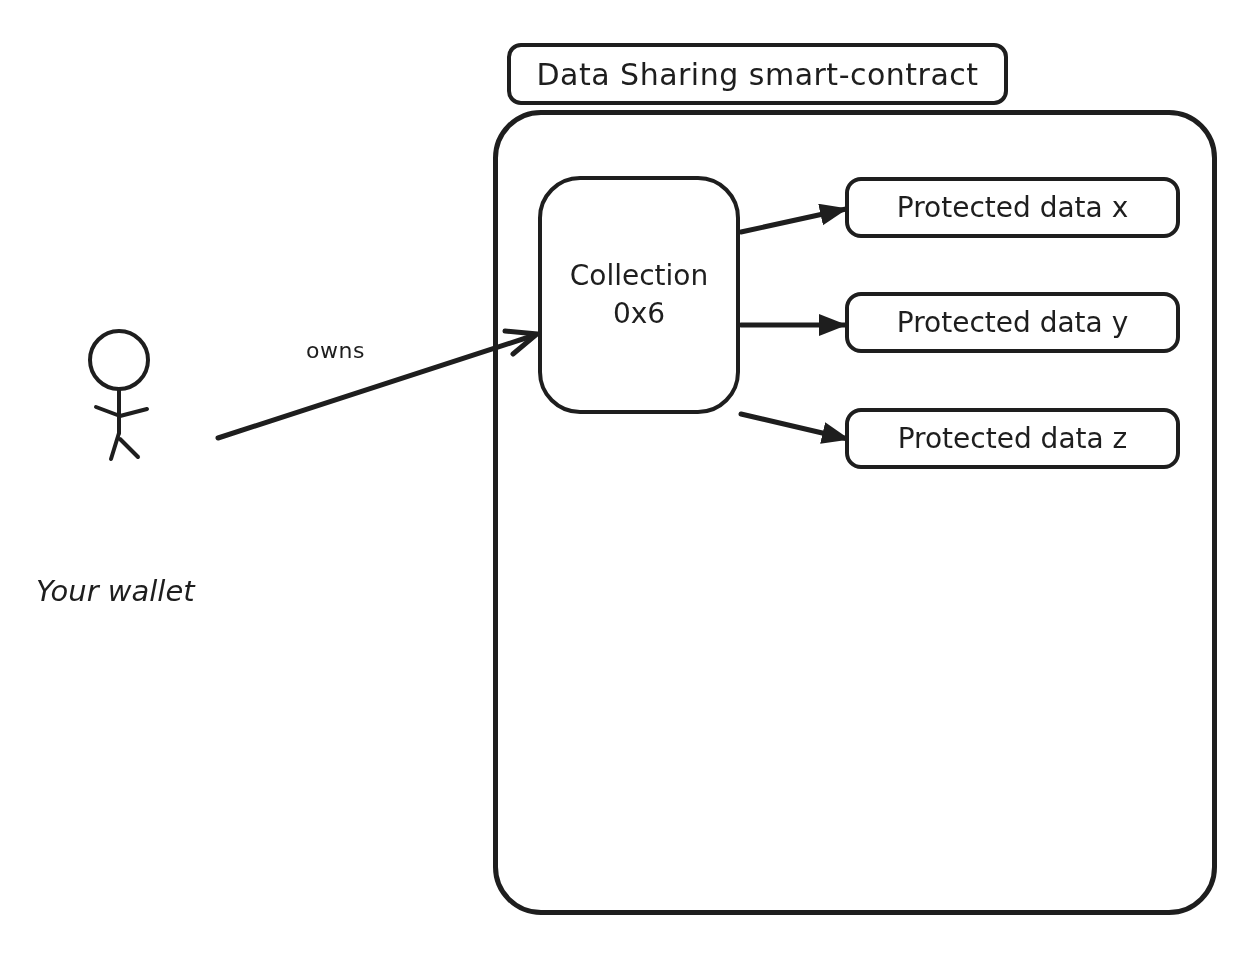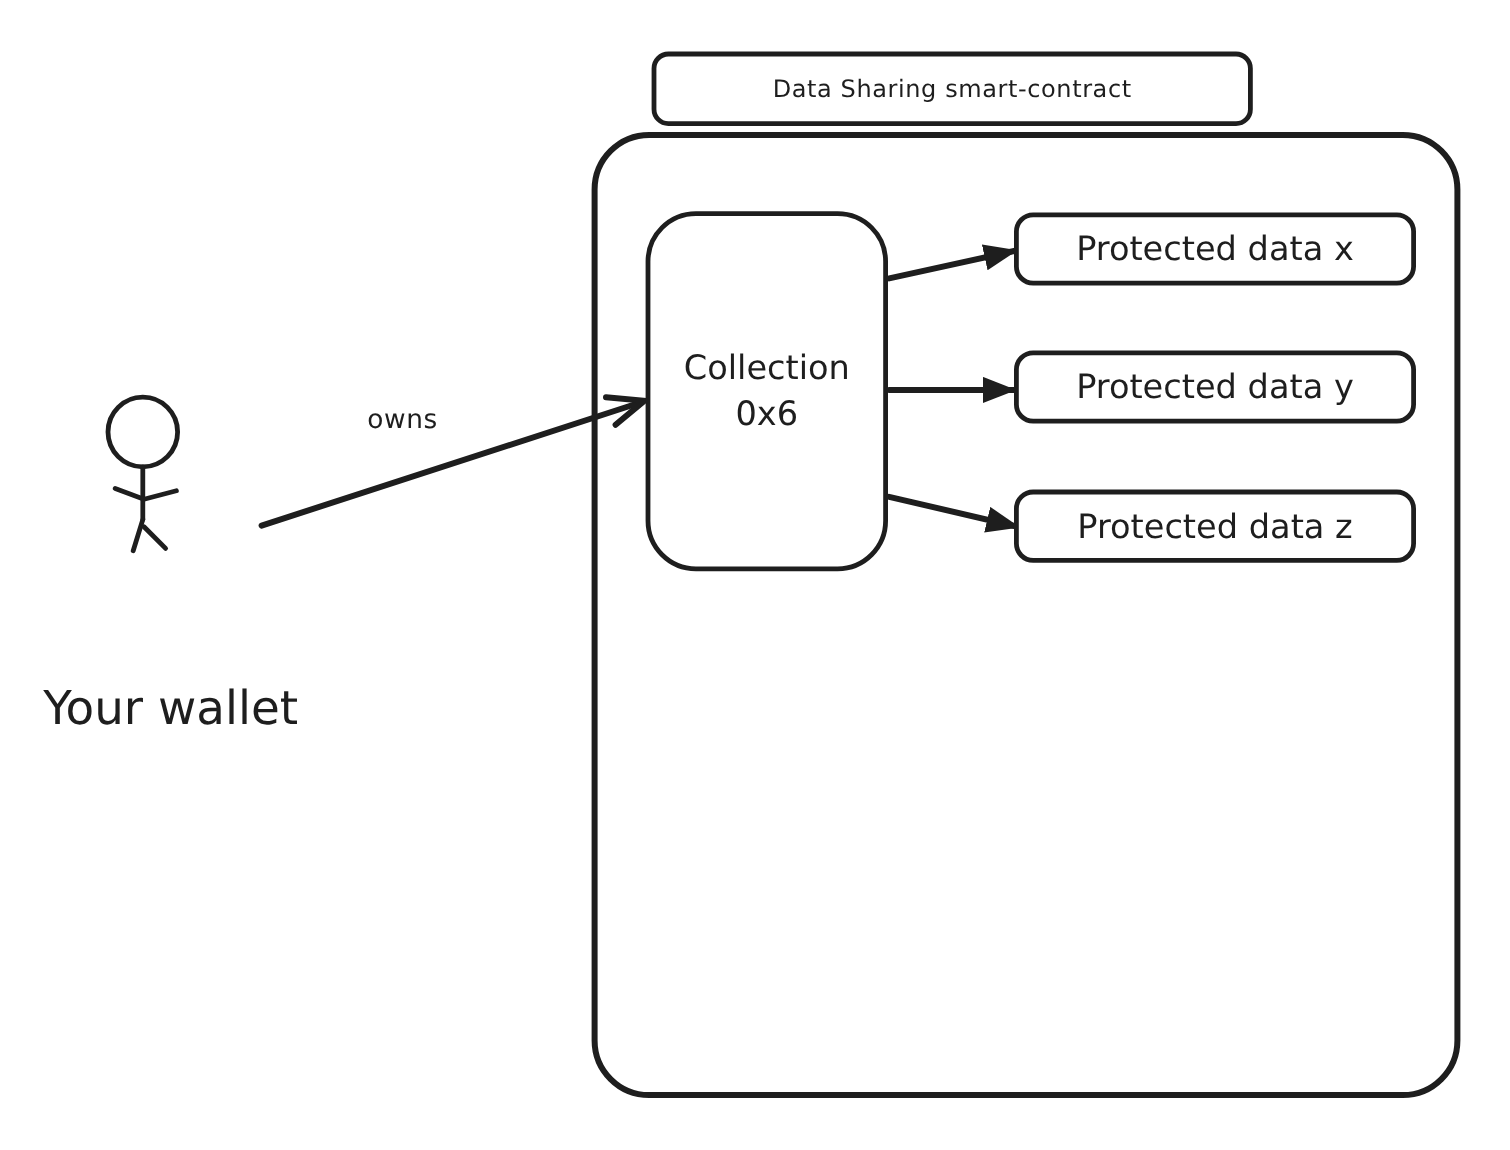--- a/index.html
+++ b/index.html
@@ -32,58 +32,58 @@
     box-sizing: border-box;
     display: flex;
     align-items: center;
     justify-content: center;
     text-align: center;
   }
   .title-box {
     left: 507px; top: 43px;
     width: 501px; height: 62px;
     border-radius: 14px;
-    font-size: 20px;
+    font-size: 30px;
     letter-spacing: 0.5px;
     z-index: 3;
-    margin-left: 36px;
   }
   .container-box {
     left: 493px; top: 110px;
     width: 724px; height: 805px;
     border-width: 5px;
     border-radius: 48px;
     background: transparent;
     z-index: 1;
   }
   .collection-box {
     left: 538px; top: 176px;
-    width: 202px; height: 300px;
+    width: 202px; height: 238px;
     border-radius: 42px;
     font-size: 28px;
     line-height: 38px;
     flex-direction: column;
     z-index: 2;
   }
   .protected-box {
     left: 845px;
     width: 335px; height: 61px;
     border-radius: 16px;
     font-size: 28px;
     z-index: 2;
   }
   .protected-x { top: 177px; }
   .protected-y { top: 292px; }
   .protected-z { top: 408px; }
   .wallet-label {
     position: absolute;
     left: 36px; top: 486px;
-    font-size: 39px;
+    font-size: 29px;
     line-height: 42px;
     white-space: pre;
+    font-style: italic;
   }
   .owns-label {
     position: absolute;
     left: 306px; top: 338px;
     font-size: 22px;
     letter-spacing: 0.5px;
     text-align: right;
   }
   .stroke-line {
     stroke: #1e1e1e;

